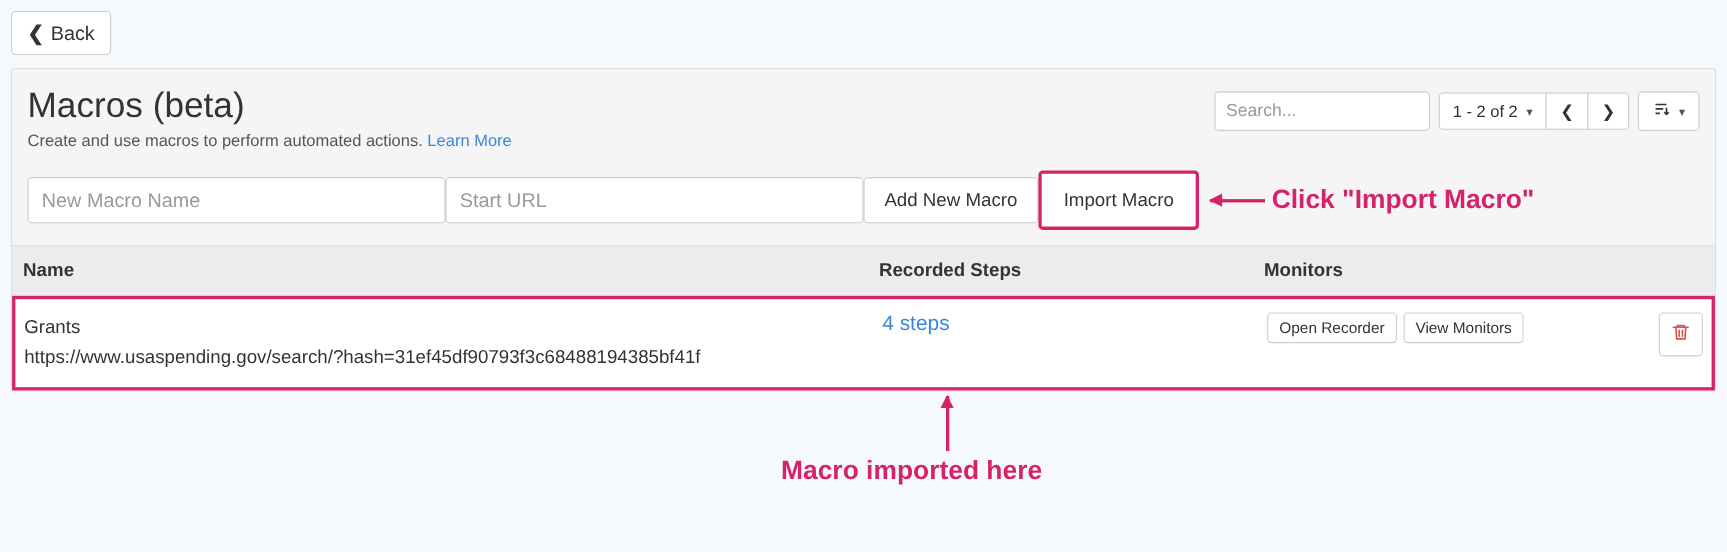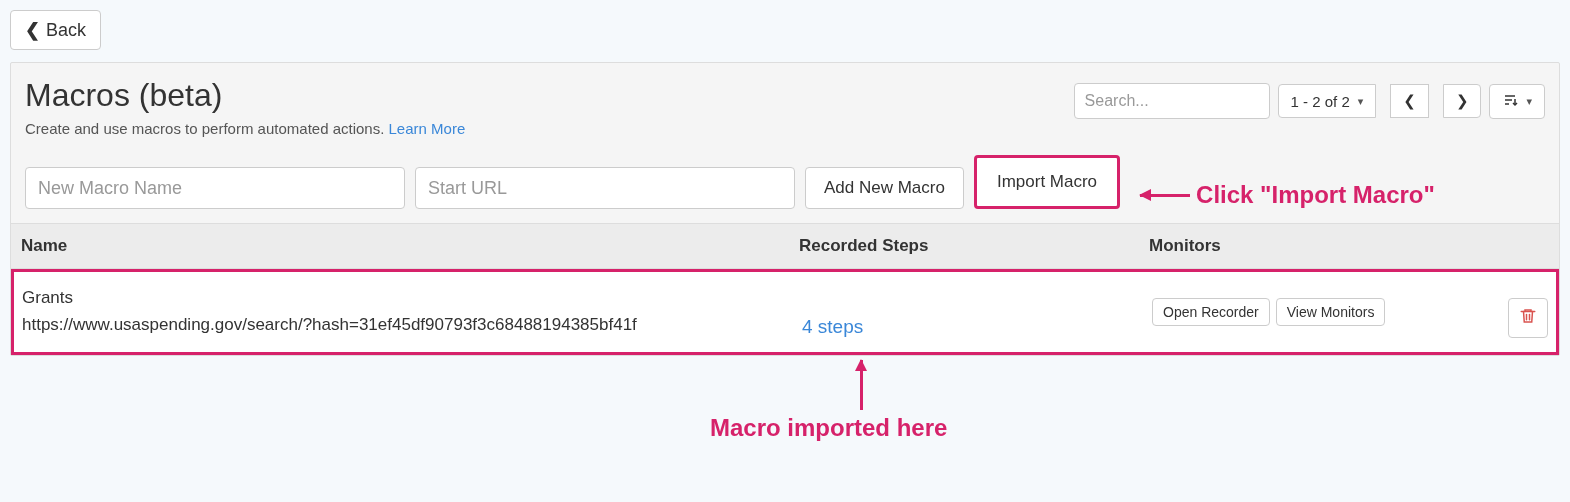--- a/index.html
+++ b/index.html
@@ -72,30 +72,29 @@
     border-radius: 4px;
     padding: 7px 12px;
     font-size: 15px;
     cursor: pointer;
     display: inline-flex;
     align-items: center;
     gap: 4px;
     color:#333;
   }
   .btn.small { padding: 5px 10px; font-size:14px; }
-  .btn-group { display: inline-flex; gap: 15px; }
+  .btn-group { display: inline-flex; }
   .btn-group .btn { border-radius: 0; margin-left: -1px; }
   .btn-group .btn:first-child { border-radius: 4px 0 0 4px; margin-left:0;}
   .btn-group .btn:last-child { border-radius: 0 4px 4px 0; }
   .caret::after { content:"▾"; font-size:11px; margin-left:4px; color:#555;}
   .toolbar-row {
     display:flex;
-    gap:10px;
     padding: 0 14px 14px 14px;
-    align-items:flex-end;
+    align-items:center;
     position:relative;
   }
   .text-input {
     height: 42px;
     border:1px solid #ccc;
     border-radius:4px;
     padding: 8px 12px;
     font-size:18px;
     color:#333;
     background:#fff;
@@ -139,21 +138,21 @@
     color:#333;
   }
   .col-name { flex: 0 0 780px; padding-left:2px;}
   .col-steps { flex: 0 0 350px; }
   .col-actions { flex: 1; }
   .table-row {
     display:flex;
     padding:12px 8px 14px 8px;
     background:#fff;
     border: 3px solid #d6226a;
-    align-items:flex-end;
+    align-items:flex-start;
     position:relative;
   }
   .row-name { flex:0 0 780px; font-size:17px; line-height:1.6; }
   .row-name .macro-url { display:block; color:#333; }
   .row-steps { flex:0 0 350px; }
   .row-steps a { color:#3a87d8; text-decoration:none; font-size:19px; }
   .row-actions { flex:1; display:flex; flex-wrap:wrap; gap:6px; align-items:flex-start; }
   .trash-btn {
     margin-left:auto;
     border:1px solid #ccc;

